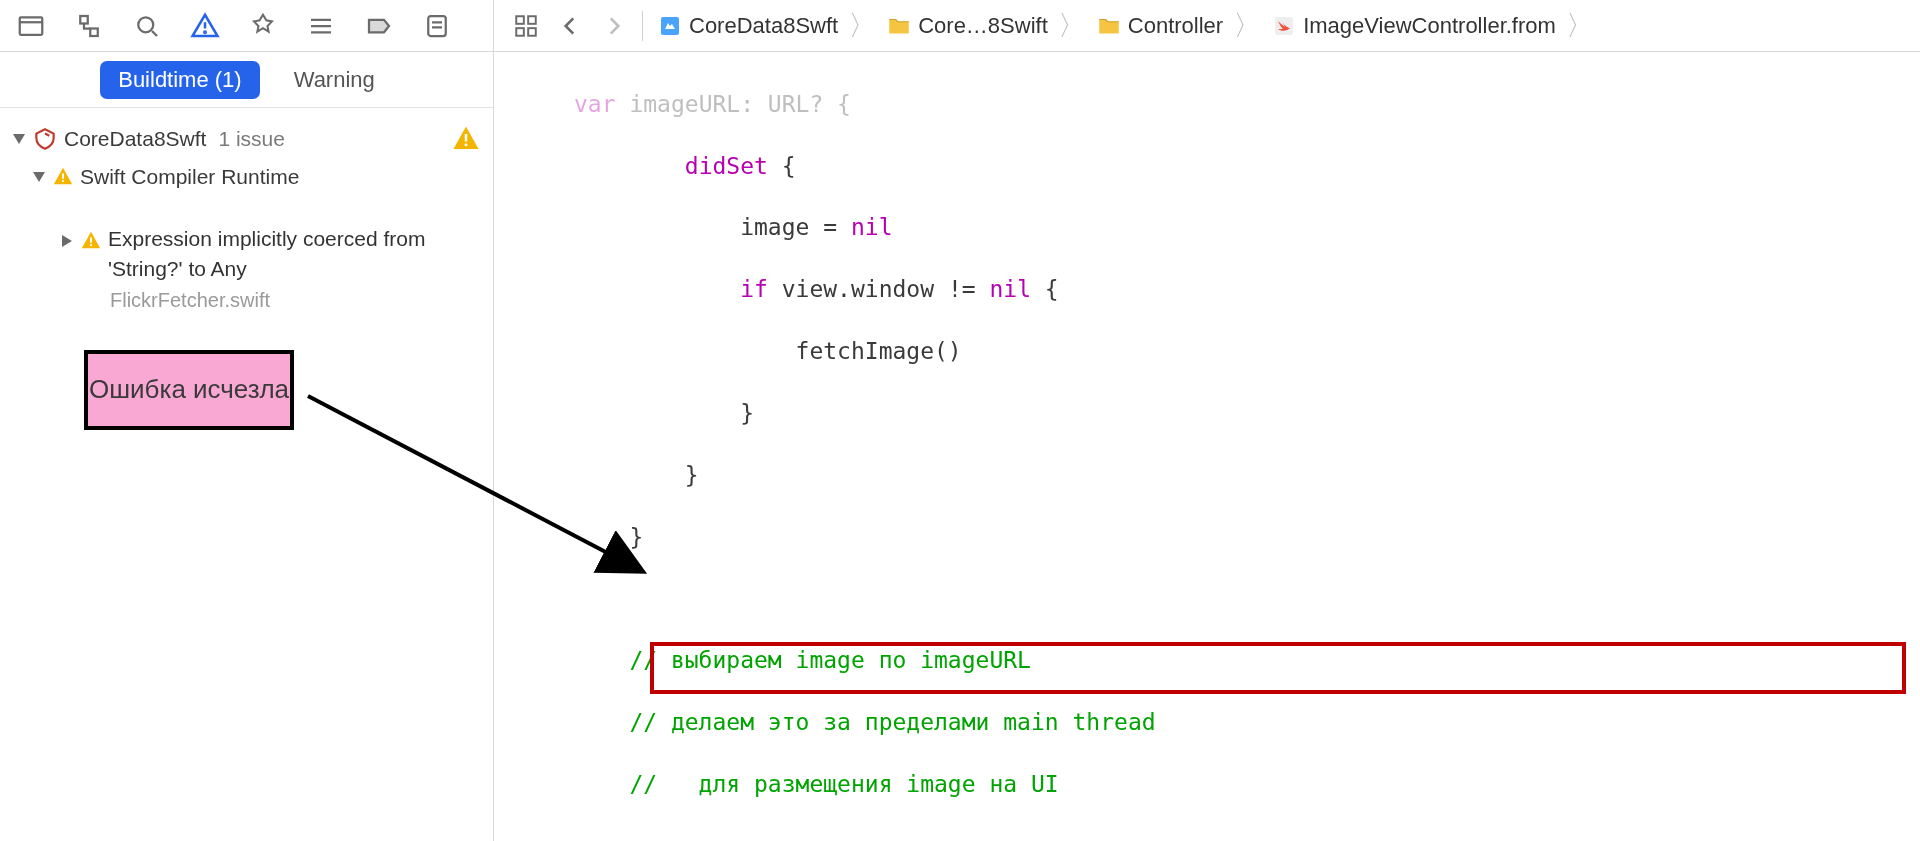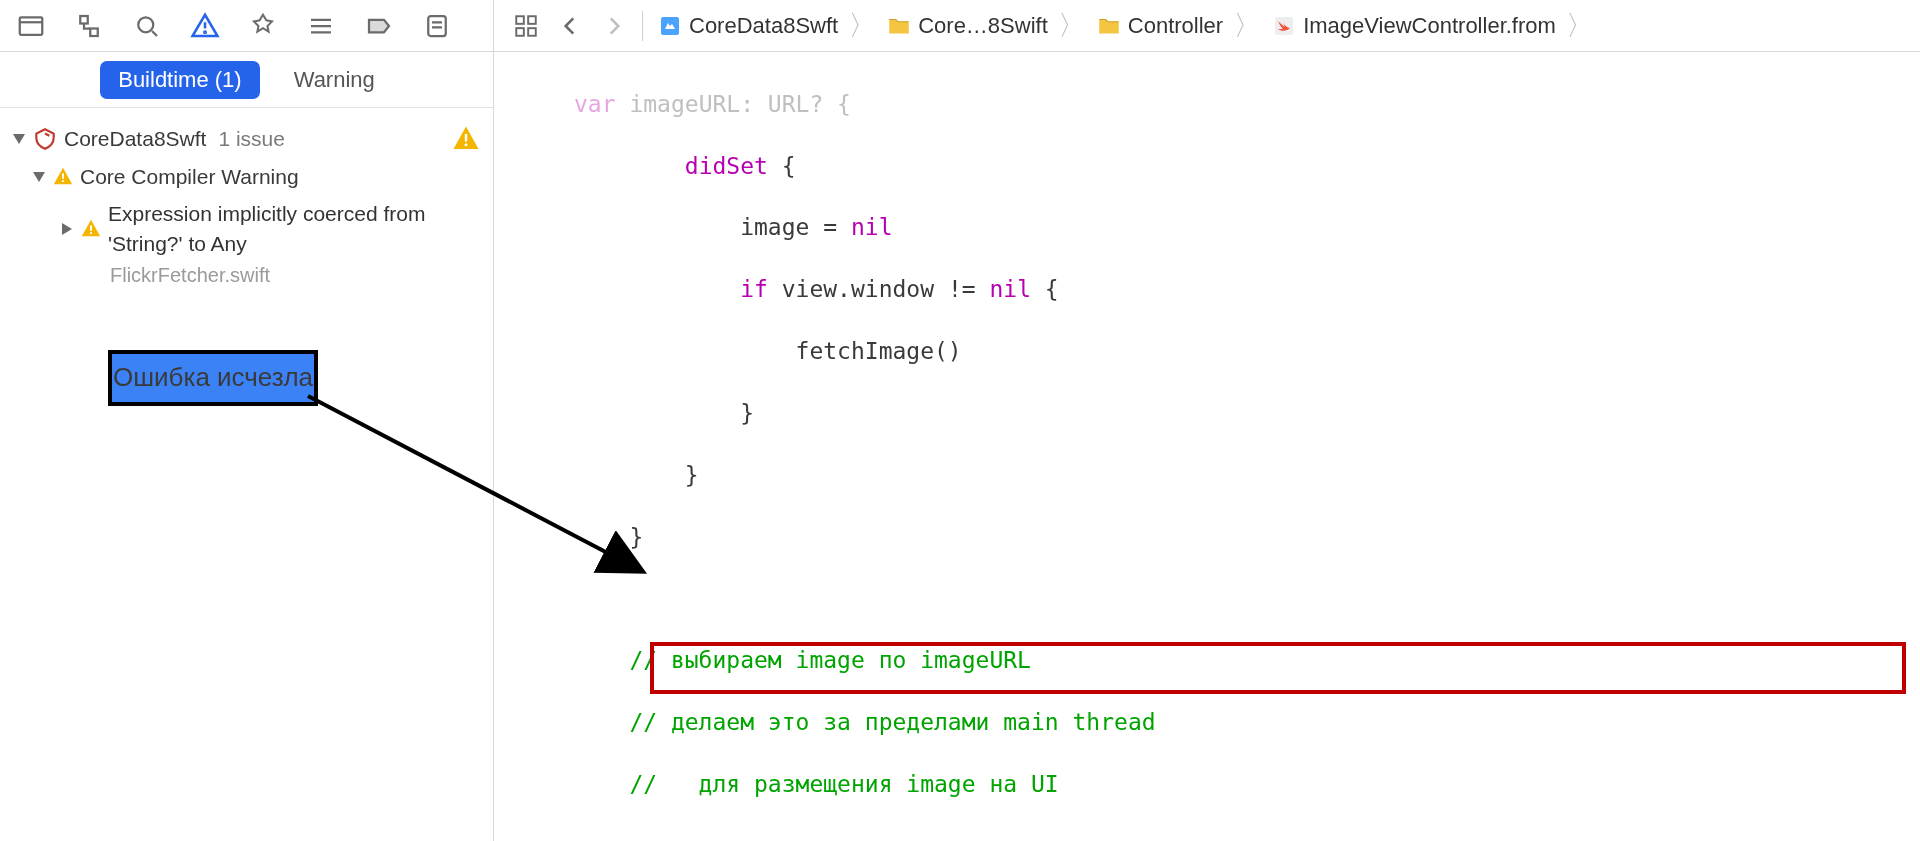--- a/index.html
+++ b/index.html
@@ -76,33 +76,33 @@
   .issue-count { color: #7a7a7a; margin-left: 6px; }
   .right-warning { margin-left:auto; }
   .warn-icon {
     width:22px;height:22px;display:inline-flex;align-items:center;justify-content:center;
   }
   .warn-big { width:30px;height:30px; }
   .tree-indent1 { padding-left: 24px; }
   .tree-indent2 { padding-left: 52px; }
   .issue-file { color:#9a9a9a; font-size:20px; padding-left: 102px; padding-top:2px; }
   .issue-msg-wrap { display:flex; flex-direction:column; flex:1; }
-  .issue-msg { color:#333; }
+  .issue-msg { color:#333;margin-top:25px; }
 
   
   .annotation-box {
     position: absolute;
-    left: 108px; top: 350px;
-    width: 210px; height: 56px;
+    left: 84px; top: 350px;
+    width: 210px; height: 80px;
     border: 4px solid #000;
     display: flex; align-items: center; justify-content: center;
     text-align: center;
     font-size: 26px;
     line-height: 1.15;
-    background:#3b82f6;
+    background:#f9a8d4;
   }
   .arrow-svg {
     position:absolute;
     left: 300px; top: 390px;
     width: 350px; height: 200px;
     overflow: visible;
     pointer-events:none;
   }
 
   
@@ -242,21 +242,21 @@
 
     <div class="tree-row tree-indent1">
       <span class="disclosure"></span>
       <span class="warn-icon">
         <svg viewBox="0 0 24 24">
             <path d="M12 2 L22 20 H2 Z" fill="#f5b400"></path>
             <rect x="11" y="8" width="2" height="6" fill="#fff"></rect>
             <circle cx="12" cy="16.5" r="1.2" fill="#fff"></circle>
           </svg>
       </span>
-      <span>Core Compiler Warning</span>
+      <span>Swift Compiler Runtime</span>
     </div>
 
     <div class="tree-row tree-indent2">
       <span class="disclosure closed"></span>
       <span class="warn-icon">
         <svg viewBox="0 0 24 24">
             <path d="M12 2 L22 20 H2 Z" fill="#f5b400"></path>
             <rect x="11" y="8" width="2" height="6" fill="#fff"></rect>
             <circle cx="12" cy="16.5" r="1.2" fill="#fff"></circle>
           </svg>

